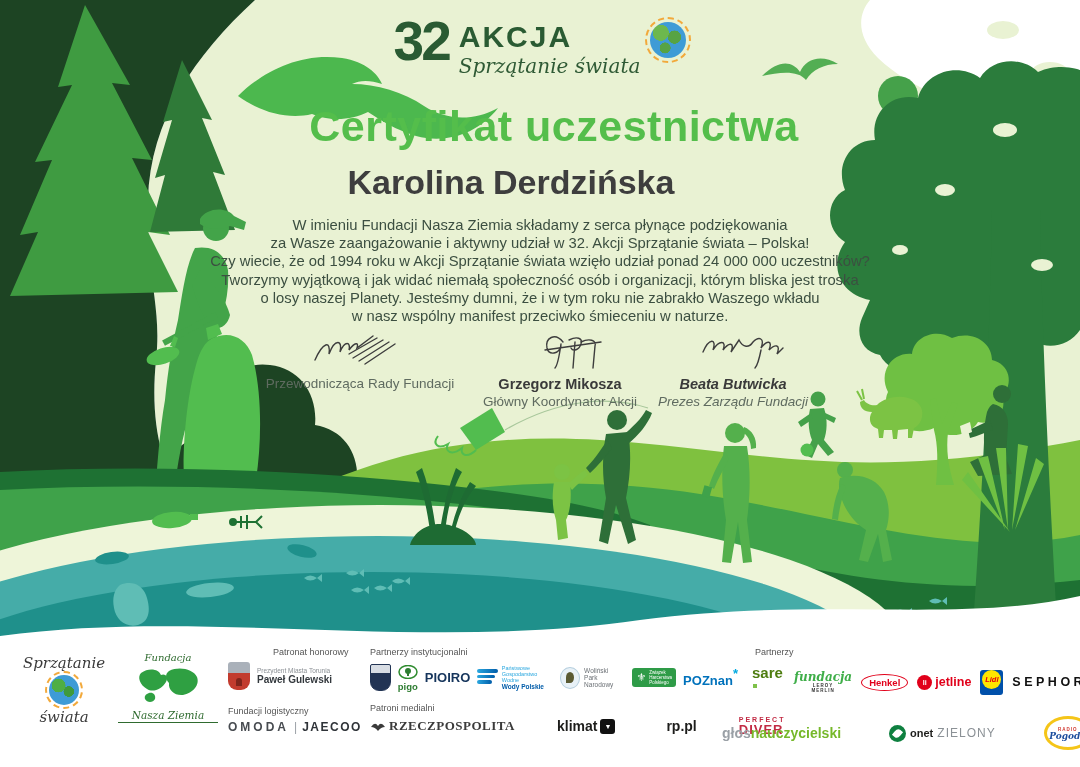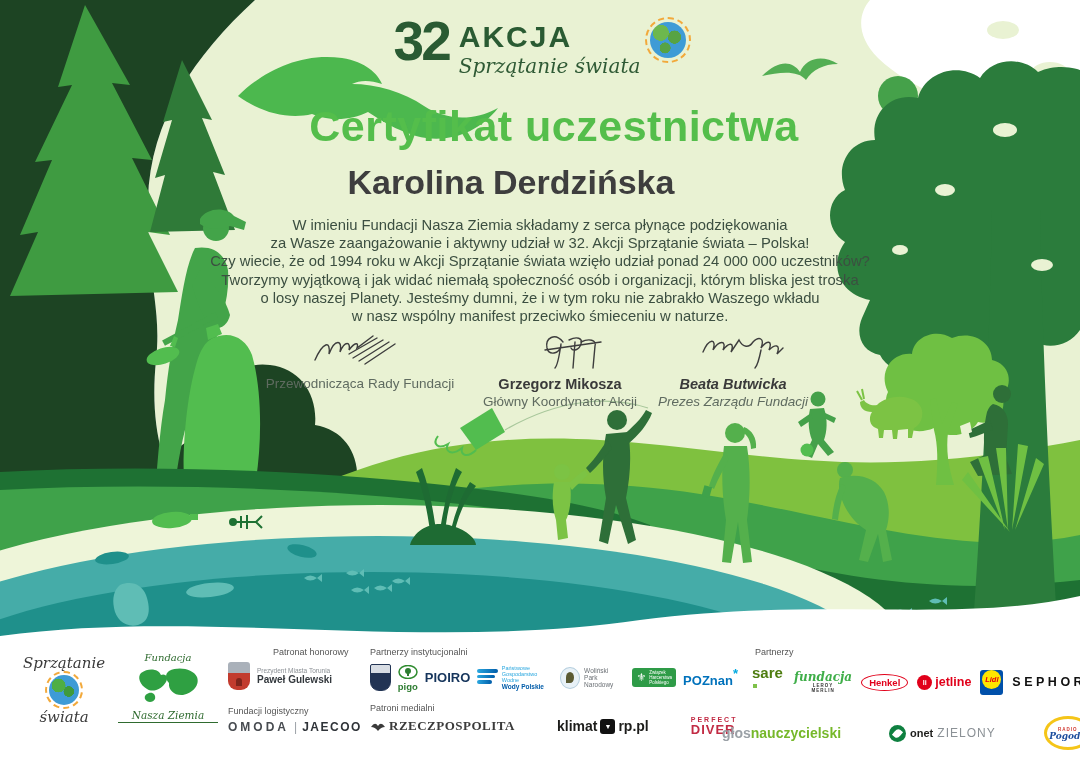--- a/index.html
+++ b/index.html
@@ -400,21 +400,21 @@
     <div class="abs row" style="left:370px;top:76px;gap:42px;">
       <div class="row" style="gap:3px;">
         <svg width="16" height="13">
           <path d="M1,7 Q5,1 8,6 Q11,1 15,7 Q11,7 8,11 Q5,7 1,7 Z" fill="#3b3b3b"></path>
         </svg>
         <span style="font-family:'Liberation Serif',serif;font-weight:700;font-size:13px;letter-spacing:0.5px;color:#3b3b3b;">RZECZPOSPOLITA</span>
       </div>
       <div class="row" style="gap:3px;">
         <span style="font-size:14px;font-weight:800;color:#1d1d1b;">klimat</span>
         <span style="width:15px;height:15px;background:#111;border-radius:3px;color:#fff;font-size:7px;display:flex;align-items:center;justify-content:center;">▼</span>
-        <span style="font-size:14px;font-weight:800;color:#1d1d1b;">rp.pl</span>
+        <span style="font-size:14px;font-weight:800;color:#1d1d1b;margin-left:48px;">rp.pl</span>
       </div>
       <div style="text-align:left;">
         <div style="font-size:7px;font-weight:700;letter-spacing:2px;color:#c22b44;line-height:7px;">PERFECT</div>
         <div style="font-size:13px;font-weight:900;letter-spacing:1px;color:#c22b44;line-height:13px;">DIVER</div>
       </div>
     </div>
     <div class="abs row" style="left:722px;top:76px;gap:48px;">
       <div>
         <span style="font-size:14px;font-weight:800;color:#9aa0a6;">głos</span><span style="font-size:14px;font-weight:800;color:#76b82a;">nauczycielski</span>
       </div>

